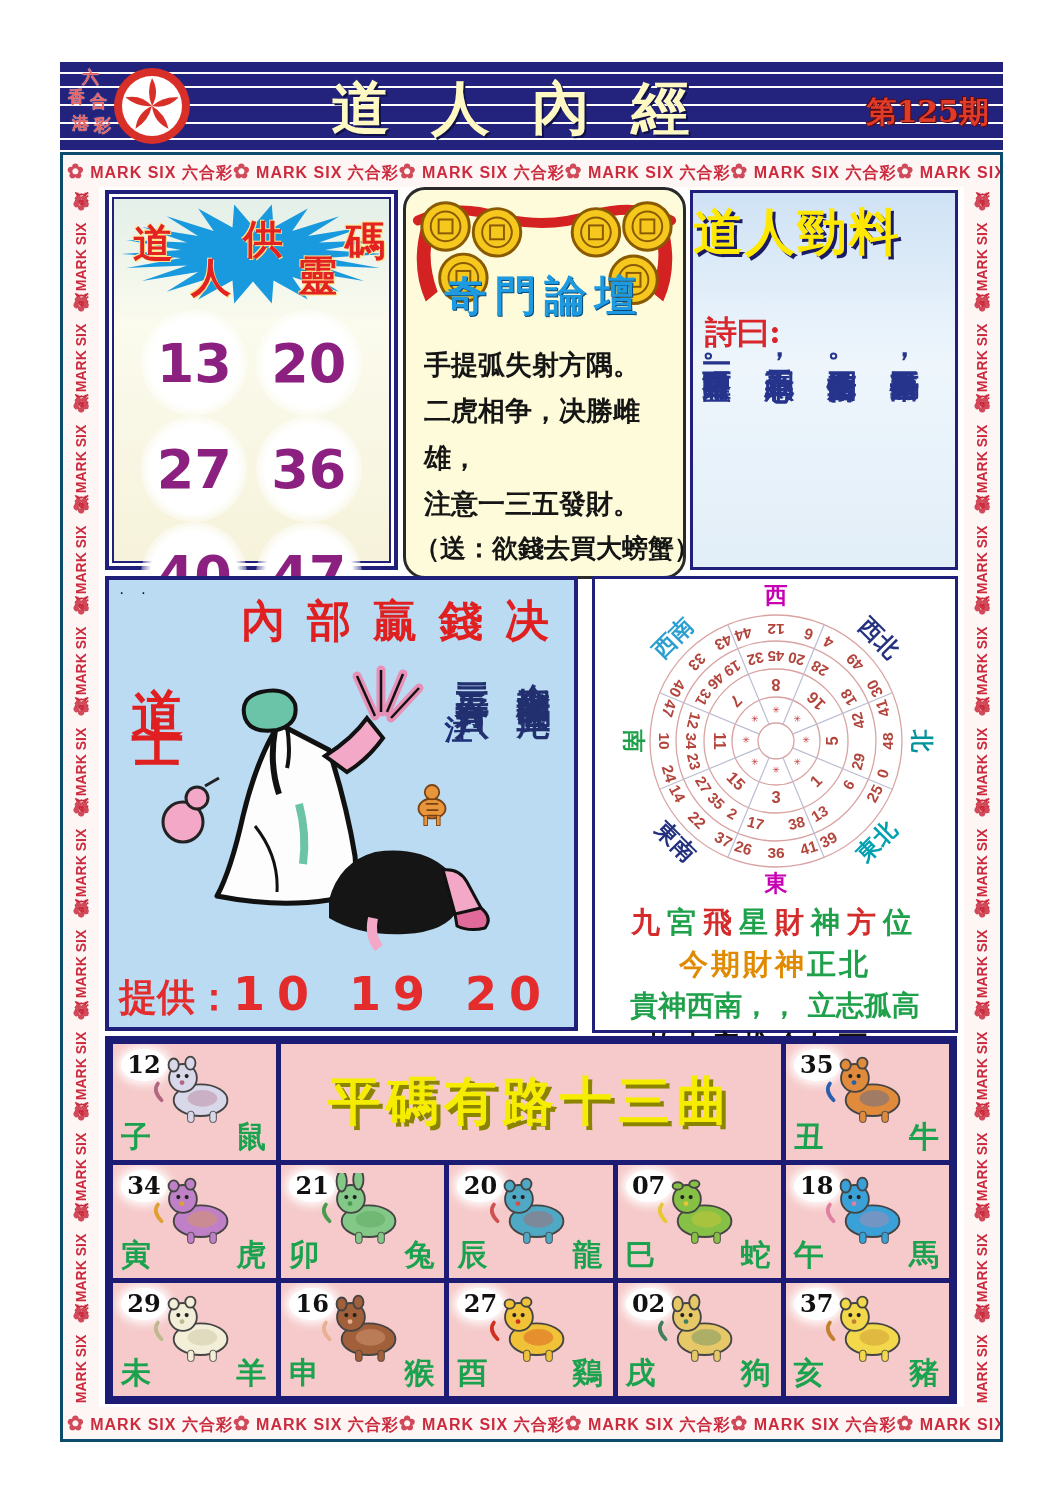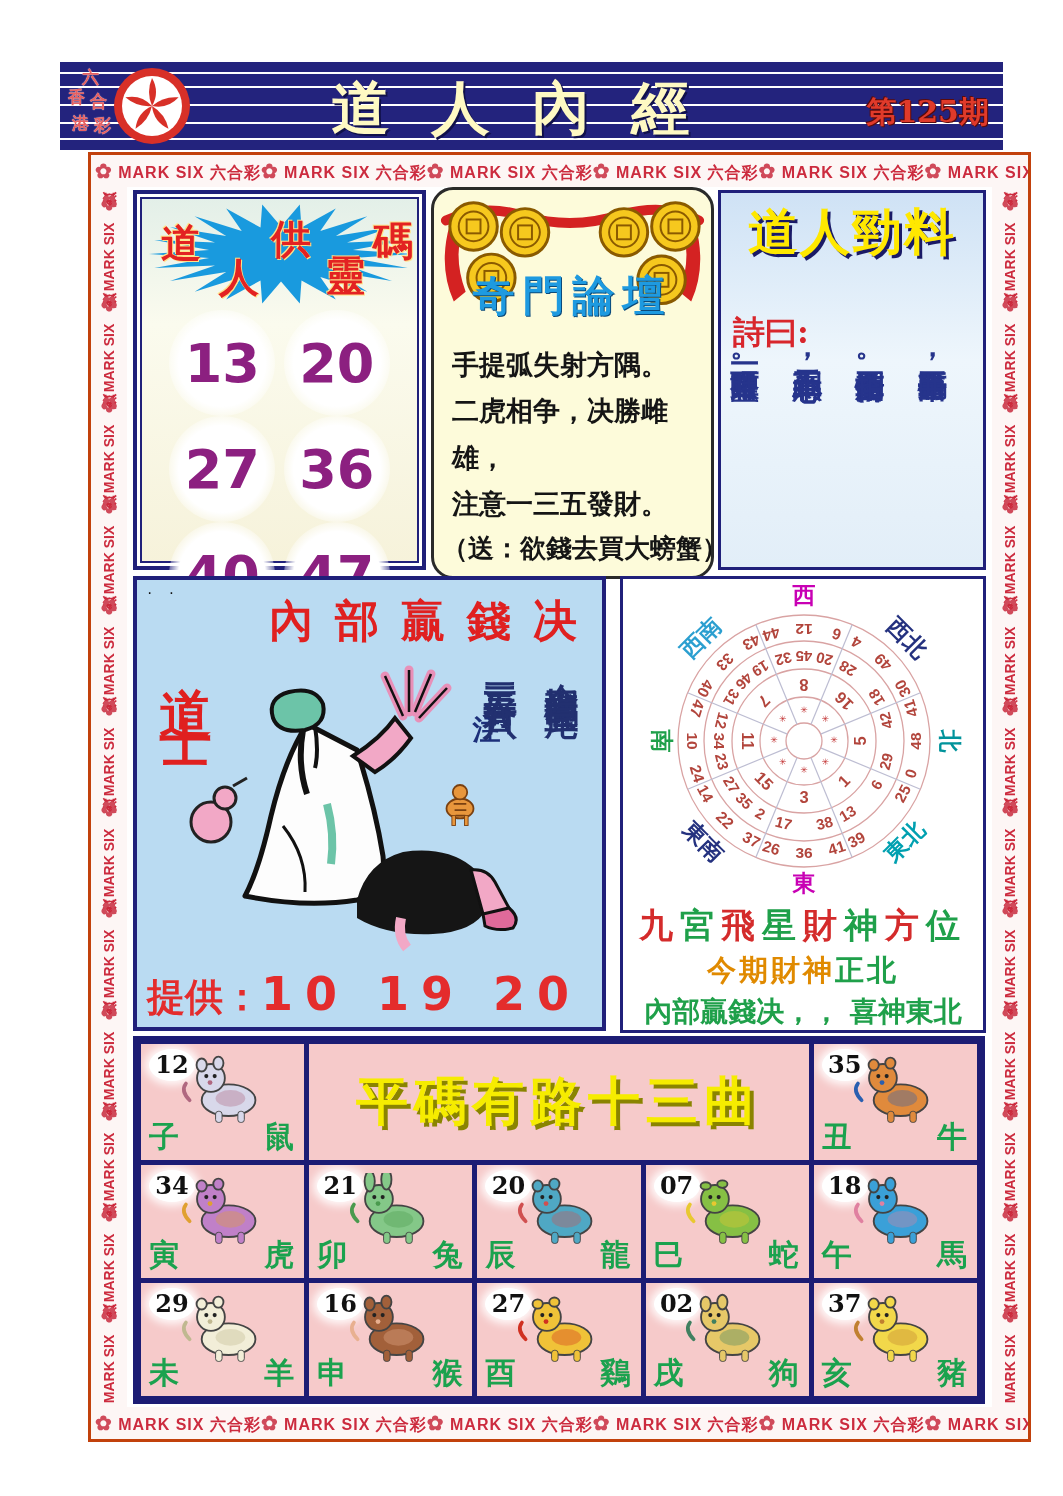--- a/index.html
+++ b/index.html
@@ -9,21 +9,21 @@
   
   .masthead{position:absolute;left:60px;top:62px;width:943px;height:88px;background:#23237d;overflow:hidden;}
   .mast-line{position:absolute;left:0;right:0;height:2px;background:#fff;}
   .mast-title{position:absolute;left:0;right:0;top:8px;text-align:center;color:#fef9c3;font-size:58px;font-weight:900;letter-spacing:42px;font-family:"DejaVu Serif",serif;text-shadow:2px 2px 0 #11114a;}
   .mast-issue{position:absolute;right:14px;top:30px;font-size:30px;font-weight:900;color:#e03a2a;text-shadow:1px 1px 0 #5a0b0b, -1px -1px 0 #5a0b0b;font-family:"DejaVu Serif",serif;}
   .mast-logo{position:absolute;left:52px;top:4px;}
   .logo-chars{position:absolute;left:8px;top:4px;width:48px;height:80px;}
   .logo-chars span{position:absolute;font-size:17px;font-weight:900;color:#e86060;font-family:"DejaVu Serif",serif;text-shadow:0 0 1px #fff;}
 
   
-  .frame{position:absolute;left:60px;top:152px;width:943px;height:1290px;border:3px solid #c2410c;box-sizing:border-box;background:#c4b5fd;margin-left:28px;}
+  .frame{position:absolute;left:60px;top:152px;width:943px;height:1290px;border:3px solid #0c4a6e;box-sizing:border-box;background:#c4b5fd;}
   .strip{position:absolute;background:#fdf6f5;color:#cc2b3e;font-weight:bold;overflow:hidden;}
   .strip .f{color:#d04a5a;font-size:20px;}
   .strip-top{left:0;top:0;right:0;height:32px;display:flex;align-items:center;justify-content:space-between;padding:0 4px;}
   .strip-bottom{left:0;bottom:0;right:0;height:32px;display:flex;align-items:center;justify-content:space-between;padding:0 4px;}
   .strip-top .u,.strip-bottom .u{white-space:nowrap;font-size:16px;letter-spacing:1px;}
   .strip-left{left:0;top:32px;bottom:32px;width:36px;display:flex;flex-direction:column;align-items:center;justify-content:space-between;padding:4px 0;}
   .strip-right{right:0;top:32px;bottom:32px;width:36px;display:flex;flex-direction:column;align-items:center;justify-content:space-between;padding:4px 0;}
   .strip-left .u,.strip-right .u{writing-mode:vertical-rl;transform:rotate(180deg);font-size:14px;white-space:nowrap;}
 
   .content{position:absolute;left:36px;top:32px;right:36px;bottom:32px;background:#fff;}
@@ -39,21 +39,21 @@
   
   .p-forum{left:304px;top:0;width:283px;height:392px;border:3px solid #2a2a2a;border-radius:22px;background:#fdfbda;overflow:hidden;}
   .forum-deco{position:absolute;left:0;top:0;width:100%;height:150px;}
   .forum-t1{position:absolute;left:0;right:0;top:26px;text-align:center;font-size:38px;font-weight:900;color:#1e9ae0;font-family:"DejaVu Serif",serif;text-shadow:1px 1px 0 #0b4a7a;}
   .forum-t2{position:absolute;left:0;right:0;top:78px;text-align:center;font-size:42px;font-weight:900;color:#1e9ae0;letter-spacing:8px;font-family:"DejaVu Serif",serif;text-shadow:1px 1px 0 #0b4a7a;}
   .forum-poem{position:absolute;left:18px;right:10px;top:152px;font-size:27px;line-height:1.72;color:#151515;font-family:"DejaVu Serif",serif;font-weight:600;}
   .forum-gift{position:absolute;left:8px;right:8px;bottom:10px;font-size:26px;color:#151515;font-family:"DejaVu Serif",serif;font-weight:600;white-space:nowrap;}
 
   
   .p-jinliao{left:591px;top:3px;width:268px;height:380px;border:3px solid #20207a;background:linear-gradient(180deg,#cfe2f5 0%,#eef6fc 45%,#e2eef8 100%);}
-  .jl-title{position:absolute;left:0;right:0;top:6px;text-align:center;font-size:50px;font-weight:900;color:#ffe800;font-family:"DejaVu Serif",serif;text-shadow:3px 3px 0 #1a1a66;letter-spacing:2px;}
+  .jl-title{position:absolute;left:0;right:0;top:6px;text-align:left;font-size:50px;font-weight:900;color:#ffe800;font-family:"DejaVu Serif",serif;text-shadow:3px 3px 0 #1a1a66;letter-spacing:2px;}
   .jl-label{position:absolute;left:12px;top:118px;font-size:32px;font-weight:900;color:#d8262c;font-family:"DejaVu Serif",serif;}
   .jl-verse{position:absolute;right:16px;top:156px;bottom:12px;left:8px;writing-mode:vertical-rl;font-size:29px;font-weight:700;color:#26348c;font-family:"DejaVu Serif",serif;line-height:1.95;}
   .jl-verse div{margin:0 6px;}
 
   
   .p-daoshi{left:6px;top:389px;width:473px;height:455px;border:4px solid #20207a;background:#badbf2;overflow:hidden;}
   .ds-dots{position:absolute;left:10px;top:4px;font-size:16px;color:#111;letter-spacing:6px;}
   .ds-top{position:absolute;left:132px;top:12px;font-size:44px;font-weight:900;color:#e02020;font-family:"DejaVu Serif",serif;letter-spacing:22px;white-space:nowrap;}
   .ds-side{position:absolute;left:14px;top:66px;writing-mode:vertical-rl;font-size:52px;font-weight:900;color:#e02020;font-family:"DejaVu Serif",serif;letter-spacing:28px;}
   .ds-fig{position:absolute;left:48px;top:74px;}
@@ -61,21 +61,21 @@
   .ds-tiger{position:absolute;left:296px;top:196px;}
   .ds-cols{position:absolute;right:6px;top:76px;height:340px;writing-mode:vertical-rl;font-size:34px;font-weight:700;color:#223070;font-family:"DejaVu Serif",serif;line-height:1.6;}
   .ds-cols div{margin:0 7px;letter-spacing:4px;}
   .ds-supply{position:absolute;left:10px;bottom:4px;white-space:nowrap;}
   .ds-supply .lab{font-size:38px;font-weight:900;color:#e42c2c;font-family:"DejaVu Serif",serif;}
   .ds-supply .nums{font-size:46px;font-weight:900;color:#e42c2c;font-family:"DejaVu Sans",sans-serif;letter-spacing:12px;}
 
   
   .p-wheel{left:493px;top:389px;width:366px;height:457px;border:3px solid #20207a;background:#fff;text-align:center;}
   .wh-svg{margin-top:2px;}
-  .wh-caption{font-size:34px;font-weight:900;font-family:"DejaVu Serif",serif;letter-spacing:7px;margin-top:0px;}
+  .wh-caption{font-size:29px;font-weight:900;font-family:"DejaVu Serif",serif;letter-spacing:7px;margin-top:0px;}
   .wh-l1{font-size:29px;font-weight:900;font-family:"DejaVu Serif",serif;margin-top:2px;letter-spacing:3px;}
   .wh-l1 .a{color:#e08a00;} .wh-l1 .b{color:#1fa04a;text-align:right;}
   .wh-l2{font-size:28px;font-weight:900;color:#1fa04a;font-family:"DejaVu Serif",serif;margin-top:2px;}
   .wh-l3{font-size:28px;font-weight:900;color:#111;font-family:"DejaVu Serif",serif;margin-top:2px;letter-spacing:4px;}
   .wh-supply{display:flex;align-items:center;justify-content:center;gap:10px;margin-top:2px;}
   .wh-supply .lab{font-size:30px;font-weight:900;color:#111;font-family:"DejaVu Serif",serif;}
   .oval{width:56px;height:38px;border-radius:50%;background:#c9c9c9;display:flex;align-items:center;justify-content:center;font-size:28px;font-weight:900;color:#222;font-family:"DejaVu Sans",sans-serif;}
 
   
   .p-zodiac{left:6px;top:849px;width:852px;height:368px;background:#1c1c74;padding:5px;display:grid;grid-template-columns:repeat(5,1fr);grid-template-rows:116px 1fr 1fr;gap:5px;border:3px solid #1c1c74;}
@@ -385,21 +385,21 @@
               <text x="282.8" y="261.8" font-size="23" font-weight="bold" fill="#00a0b0" text-anchor="middle" dominant-baseline="middle" font-family="'DejaVu Serif',serif" transform="rotate(-45 282.8 261.8)">東北</text>
               <text x="181.0" y="304.0" font-size="23" font-weight="bold" fill="#c800b4" text-anchor="middle" dominant-baseline="middle" font-family="'DejaVu Serif',serif" transform="rotate(0 181.0 304.0)">東</text>
               <text x="79.2" y="261.8" font-size="23" font-weight="bold" fill="#24317f" text-anchor="middle" dominant-baseline="middle" font-family="'DejaVu Serif',serif" transform="rotate(45 79.2 261.8)">東南</text>
               <text x="37.0" y="160.0" font-size="23" font-weight="bold" fill="#1fa04a" text-anchor="middle" dominant-baseline="middle" font-family="'DejaVu Serif',serif" transform="rotate(90 37.0 160.0)">南</text>
               <text x="79.2" y="58.2" font-size="23" font-weight="bold" fill="#2b9fd0" text-anchor="middle" dominant-baseline="middle" font-family="'DejaVu Serif',serif" transform="rotate(-45 79.2 58.2)">西南</text>
             </svg></div>
         <div class="wh-caption" id="wh-caption"><span style="color: rgb(212, 43, 43);">九</span><span style="color: rgb(31, 160, 74);">宮</span><span style="color: rgb(212, 43, 43);">飛</span><span style="color: rgb(31, 160, 74);">星</span><span style="color: rgb(212, 43, 43);">財</span><span style="color: rgb(31, 160, 74);">神</span><span style="color: rgb(212, 43, 43);">方</span><span style="color: rgb(31, 160, 74);">位</span></div>
         <div class="wh-l1">
           <span class="a">今期財神</span><span class="b">正北</span>
         </div>
-        <div class="wh-l2">內部贏錢决，，  喜神東北</div>
+        <div class="wh-l2">貴神西南，，  立志孤高</div>
         <div class="wh-l3">故本座推介如下：</div>
         <div class="wh-supply" id="wh-supply">
           <span class="lab">提供：</span>
         <span class="oval">04</span>
             <span class="oval">07</span>
             <span class="oval">15</span>
             <span class="oval">22</span>
           </div>
       </div>
 

